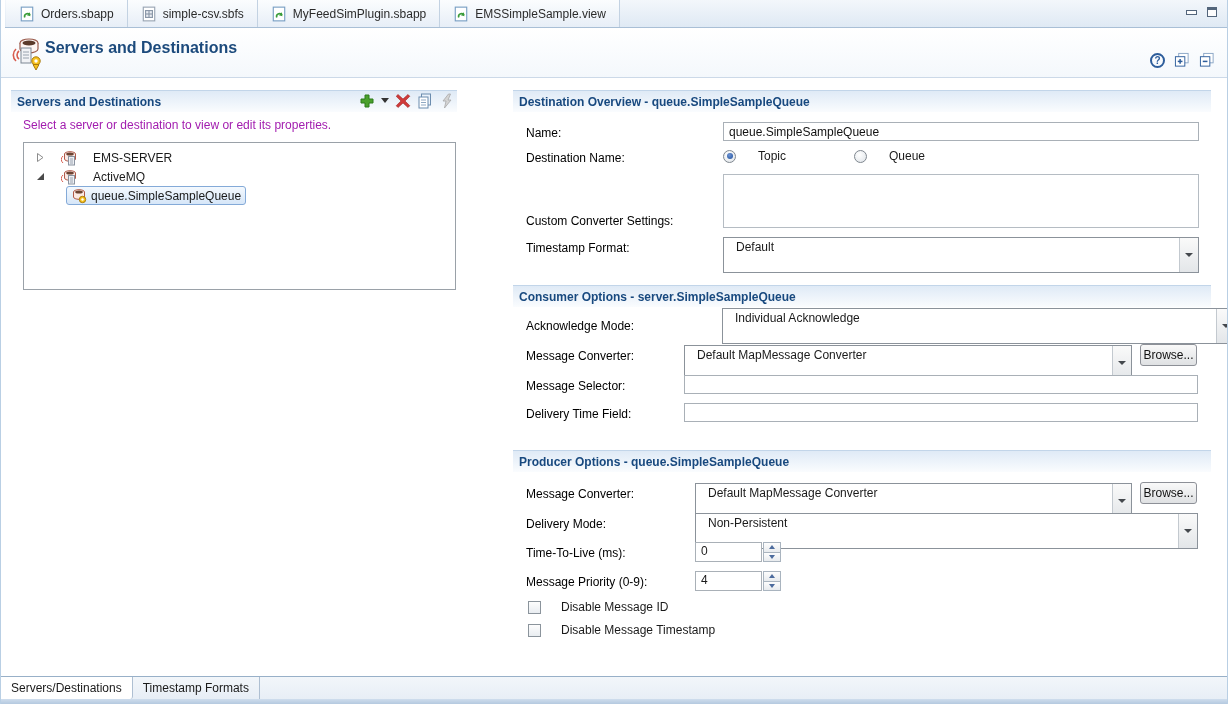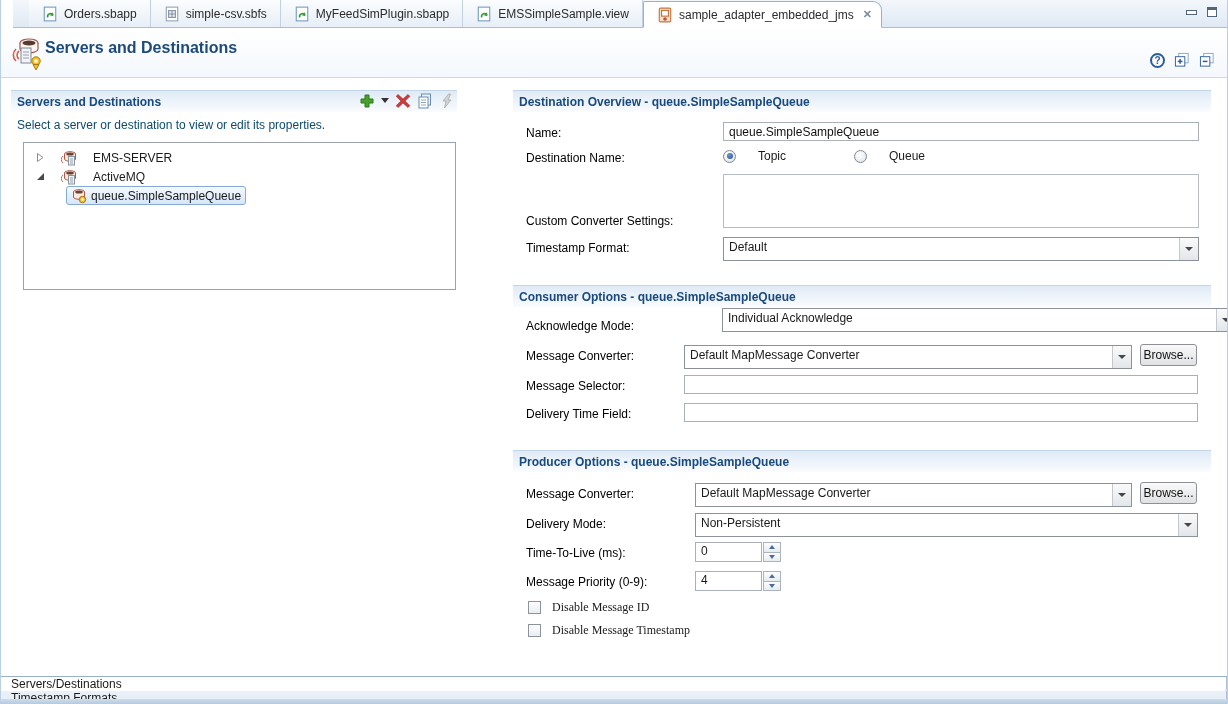--- a/index.html
+++ b/index.html
@@ -5,24 +5,24 @@
   * { box-sizing: border-box; }
   html,body { margin:0; padding:0; }
   body {
     width:1228px; height:704px; position:relative; overflow:hidden;
     font-family:"Liberation Sans", sans-serif; font-size:12px; color:#1a1a1a;
     background:#fff;
     border-left:1px solid #b9cfe4; border-right:1px solid #b9cfe4;
   }
   
   .tabbar {
-    position:absolute; top:0; left:12px; right:0; height:28px;
+    position:absolute; top:0; left:4px; right:0; height:28px;
     background:linear-gradient(#f3f7fb,#dfe9f4);
     border-bottom:1px solid #a9bfd6;
-    display:flex; align-items:flex-end; padding-left:16px;
+    display:flex; align-items:flex-end; padding-left:1px;
   }
   .etab {
     height:27px; display:flex; align-items:center; gap:6px; padding:0 13px;
     border-right:1px solid #c3d2e2; color:#2b2b2b; cursor:default;
     background:linear-gradient(#fbfdfe,#e7eef7); white-space:nowrap;
   }
   .etab.active {
     background:#fff; border:1px solid #9ab0c8; border-bottom:1px solid #fff;
     margin-bottom:-1px; border-radius:2px 9px 0 0; padding-right:8px;
   }
@@ -51,21 +51,21 @@
   .secthdr {
     position:absolute; left:0; right:0; top:0; height:22px;
     background:linear-gradient(#dfeaf6,#fafcfe);
     border-top:1px solid #c2d5e9;
     display:flex; align-items:center; padding:0 6px;
     color:#18497f; font-weight:bold; font-size:12px;
   }
   
   .leftpanel { position:absolute; left:10px; top:90px; width:446px; height:560px; }
   .lp-toolbar { position:absolute; right:2px; top:2px; height:18px; display:flex; align-items:center; gap:6px; }
-  .lp-hint { position:absolute; left:6px; top:28px; color:#0c4a6e; }
+  .lp-hint { position:absolute; left:12px; top:28px; color:#a21caf; }
   .tree {
     position:absolute; left:12px; top:52px; width:433px; height:148px;
     border:1px solid #9aa1a8; background:#fff; padding-top:5px;
   }
   .trow { height:19px; display:flex; align-items:center; gap:16px; padding-left:12px; cursor:default; }
   .trow.child { padding-left:42px; }
   .tsel {
     display:inline-flex; align-items:center; gap:4px; padding:0 4px; height:19px;
     background:linear-gradient(#f4f9fe,#d6e6f8); border:1px solid #84aad8; border-radius:3px;
   }
@@ -74,22 +74,22 @@
   .flabel { position:absolute; color:#000; white-space:nowrap; }
   .tinput {
     position:absolute; height:19px; border:1px solid #a9b0b7; background:#fff;
     font-family:"Liberation Sans",sans-serif; font-size:12px; padding:0 5px; color:#111;
   }
   textarea.tarea {
     position:absolute; border:1px solid #b5bcc3; background:#fff; resize:none;
     font-family:"Liberation Sans",sans-serif; font-size:12px; padding:2px 4px;
   }
   .combo {
-    position:absolute; height:24px; border:1px solid #8b929a; background:#fff;
-    display:flex; align-items:stretch;
+    position:absolute; height:36px; border:1px solid #8b929a; background:#fff;
+    display:flex; align-items:stretch;padding-left:7px;
   }
   .combo .ctext { flex:1; padding:2px 5px; white-space:nowrap; overflow:hidden; }
   .combo .cbtn {
     width:19px; border-left:1px solid #c3c9cf; background:linear-gradient(#fafafa,#e3e6e9);
     display:flex; align-items:center; justify-content:center;
   }
   .arrdn { width:0; height:0; border-left:4px solid transparent; border-right:4px solid transparent; border-top:4px solid #44484d; }
   .browsebtn {
     position:absolute; width:57px; height:22px; border:1px solid #8d9097; border-radius:3px;
     background:linear-gradient(#f9f9f9,#dfe1e3); font-family:"Liberation Sans",sans-serif;
@@ -109,26 +109,26 @@
     width:13px; height:13px; border-radius:50%; border:1px solid #7f878f;
     background:radial-gradient(circle at 40% 35%, #ffffff, #dde2e7);
     display:inline-flex; align-items:center; justify-content:center;
   }
   .radio .dot { width:6px; height:6px; border-radius:50%; background:radial-gradient(circle at 40% 35%, #6f95d4, #1d4e9b); }
   .checkbox {
     width:13px; height:13px; border:1px solid #8b949c;
     background:linear-gradient(#fdfdfd,#e9edf1);
   }
   .radiorow { position:absolute; display:flex; align-items:center; gap:22px; }
-  .cbrow { position:absolute; display:flex; align-items:center; gap:11px;font-family:Liberation Serif, serif; }
+  .cbrow { position:absolute; display:flex; align-items:center; gap:20px; }
   
   .bottombar {
     position:absolute; left:0; right:0; bottom:5px; height:23px;
     border-top:1px solid #98b0c8; background:linear-gradient(#f2f6fa,#e7eef6);
-    display:flex; align-items:stretch;flex-direction:column;
+    display:flex; align-items:stretch;
   }
   .btab { display:flex; align-items:center; padding:0 10px; border-right:1px solid #aebfd2; color:#1a1a1a; white-space:nowrap; }
   .btab.active { background:#fff; border-bottom-right-radius:3px; }
   .bottomstrip { position:absolute; left:0; right:0; bottom:0; height:5px; background:linear-gradient(#cfdded,#b4c9df); }
   .icon16 { width:16px; height:16px; display:inline-block; }
 </style>
 </head>
 <body>
 
 <div class="tabbar">
@@ -157,29 +157,20 @@
       </svg>
     <span>MyFeedSimPlugin.sbapp</span>
   </div>
   <div class="etab">
     <svg class="icon16" width="14" height="14" viewBox="0 0 14 14">
         <rect x="2" y="1" width="10" height="12" fill="#fff" stroke="#7aa0c4"></rect>
         <path d="M5 10 c-1 -3.5 4 -4.5 4.5 -2" stroke="#3a9c3a" stroke-width="1.4" fill="none"></path>
         <path d="M9.5 5.5 L10 9 L6.8 8 Z" fill="#3a9c3a"></path>
       </svg>
     <span>EMSSimpleSample.view</span>
-  </div>
-  <div class="etab active">
-    <svg class="icon16" width="14" height="14" viewBox="0 0 14 14">
-        <rect x="2" y="1" width="10" height="12" rx="1" fill="#f4e0cd" stroke="#c2763d"></rect>
-        <rect x="4" y="3" width="6" height="5" fill="#fff" stroke="#c2763d"></rect>
-        <circle cx="7" cy="10.5" r="1.6" fill="#c94f3d"></circle>
-      </svg>
-    <span>sample_adapter_embedded_jms</span>
-    <span class="close">✕</span>
   </div>
   <div class="winbtns">
     <div class="minbtn"></div>
     <div class="maxbtn"></div>
   </div>
 </div>
 
 <div class="pagehdr">
   <svg class="bigicon" width="34" height="36" viewBox="0 0 34 36">
     <path d="M6 14 a8 8 0 0 0 0 12" stroke="#d85c4e" stroke-width="1.6" fill="none"></path>
@@ -309,21 +300,21 @@
   <div class="combo" style="left:210px; top:147px; width:476px;">
     <div class="ctext">Default</div>
     <div class="cbtn">
         <div class="arrdn"></div>
       </div>
   </div>
 </div>
 
 <div class="rsect" style="top:285px; height:165px;">
   <div class="secthdr">
-    <span>Consumer Options - queue.SimpleSampleQueue</span>
+    <span>Consumer Options - server.SimpleSampleQueue</span>
   </div>
   <div class="flabel" style="left:13px; top:34px;">Acknowledge Mode:</div>
   <div class="combo" style="left:171px; top:23px; width:514px;margin-left:38px;">
     <div class="ctext">Individual Acknowledge</div>
     <div class="cbtn">
         <div class="arrdn"></div>
       </div>
   </div>
   <div class="flabel" style="left:13px; top:64px;">Message Converter:</div>
   <div class="combo" style="left:171px; top:60px; width:448px;">

